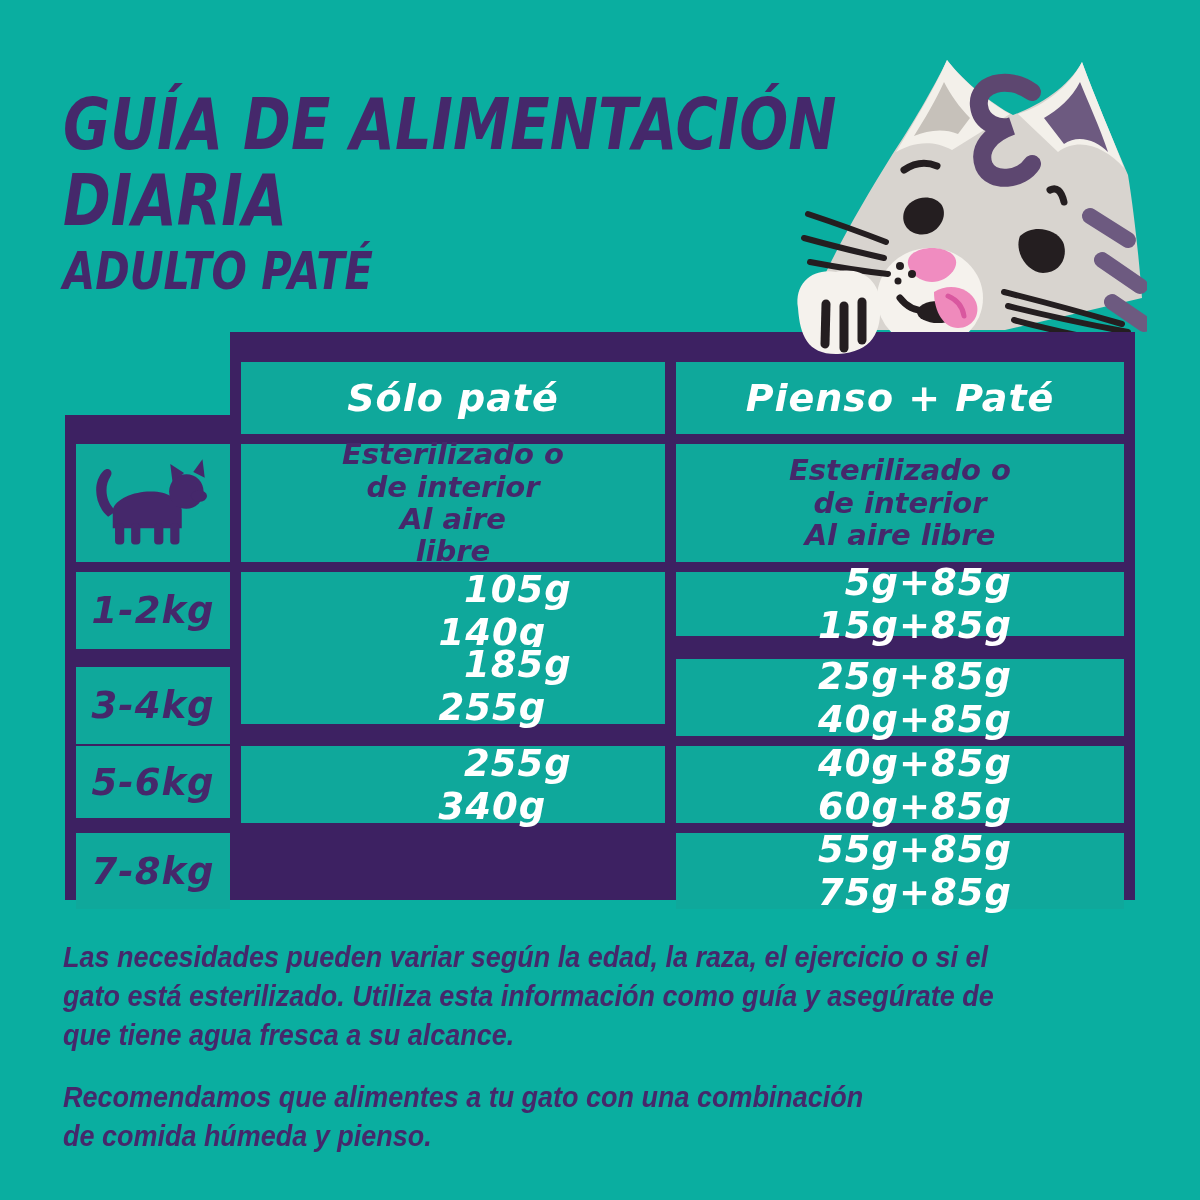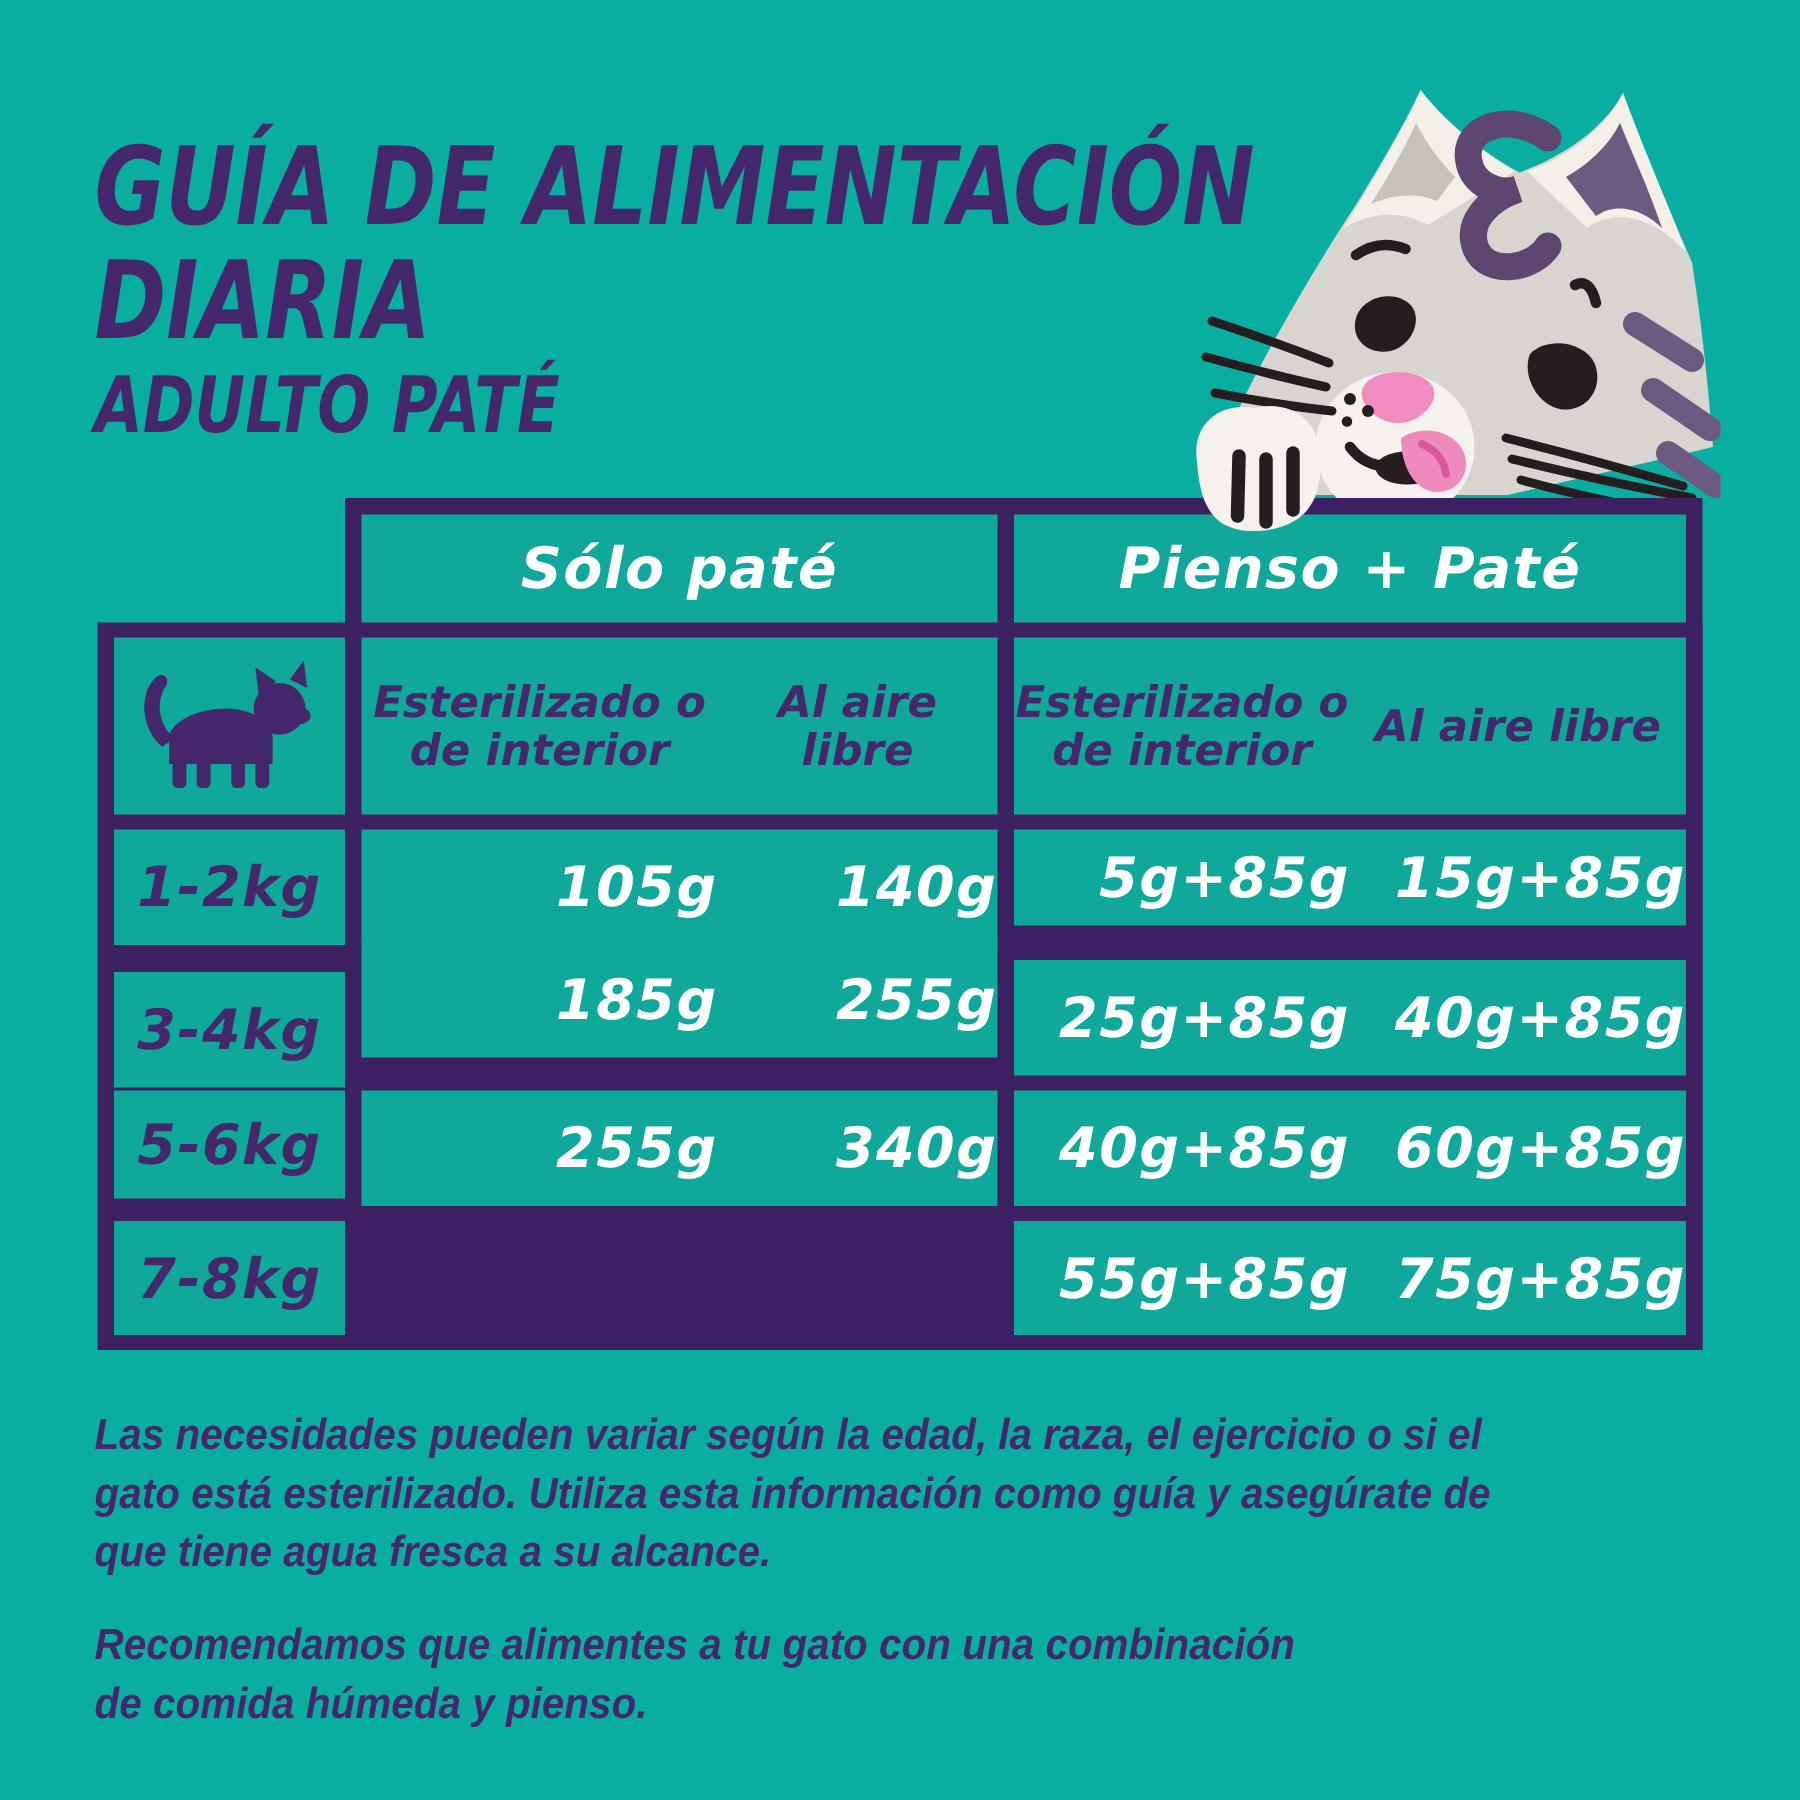--- a/index.html
+++ b/index.html
@@ -28,27 +28,27 @@
     transform:scaleX(.80);transform-origin:left top;white-space:nowrap;
   }
 
   
   .tbl{position:absolute;left:65px;top:332px;width:1070px;height:568px;}
   .bgA,.bgB{position:absolute;background:var(--border);}
   .bgA{left:165px;top:0;width:905px;height:568px;}
   .bgB{left:0;top:83px;width:1070px;height:485px;}
   .c{
     position:absolute;background:var(--cell);
-    display:flex;align-items:center;justify-content:center;
+    display:flex;align-items:center;justify-content:center;margin-top:19px;
   }
   .gh{color:var(--white);font-weight:bold;font-size:38px;letter-spacing:1px;}
   .sh{color:var(--purple);font-weight:bold;font-size:29px;line-height:1.12;}
   .sh .half{text-align:center;}
   .w56{width:56%;} .w44{width:44%;} .w50{width:50%;}
-  .split{display:flex;align-items:center;}
+  .split{display:flex;align-items:center;flex-direction:column;}
   .wt{color:var(--purple);font-weight:bold;font-size:37px;letter-spacing:1px;}
   .val{color:var(--white);font-weight:bold;font-size:37px;}
   .val .v{text-align:right;letter-spacing:1px;}
 
   
   .footer-para{
     position:absolute;left:63px;
     color:var(--purple);font-family:"Liberation Sans",sans-serif;
     font-weight:bold;font-size:29px;line-height:39px;
     transform:scaleX(.93);transform-origin:left top;white-space:nowrap;

